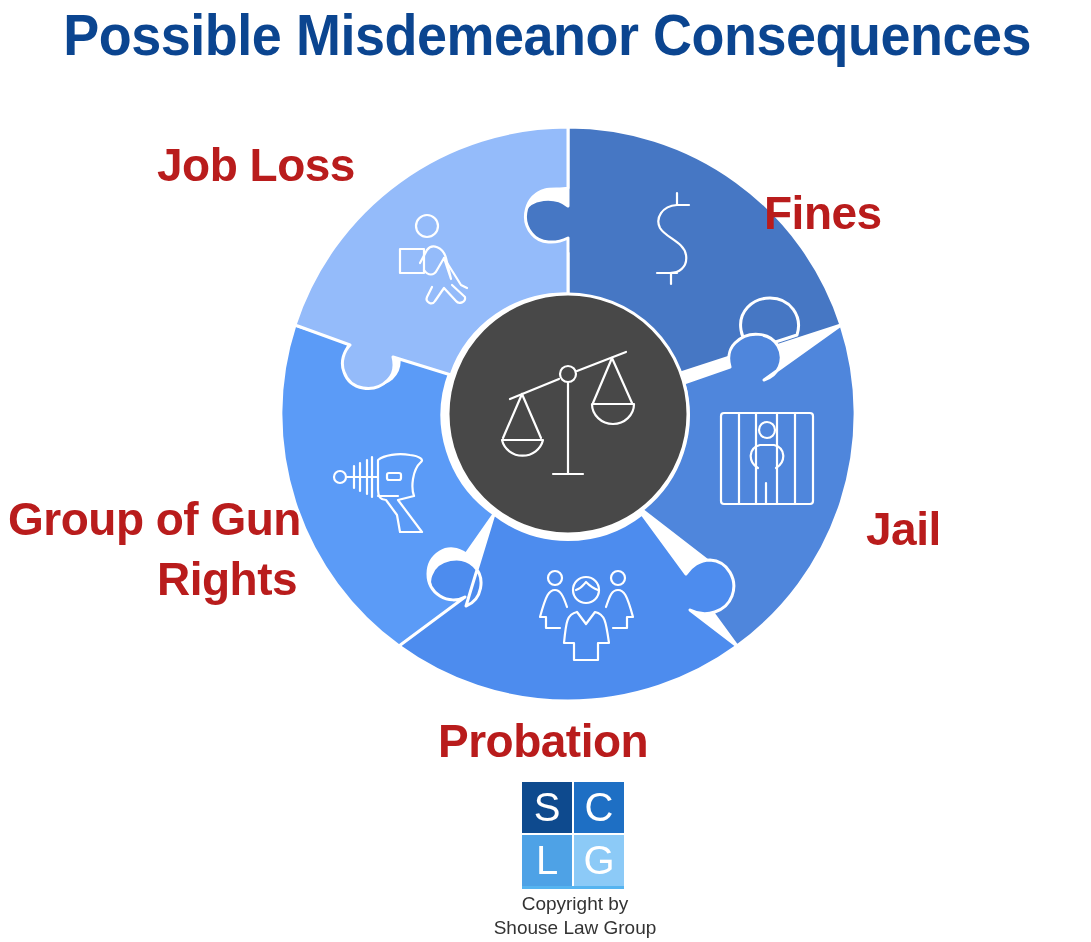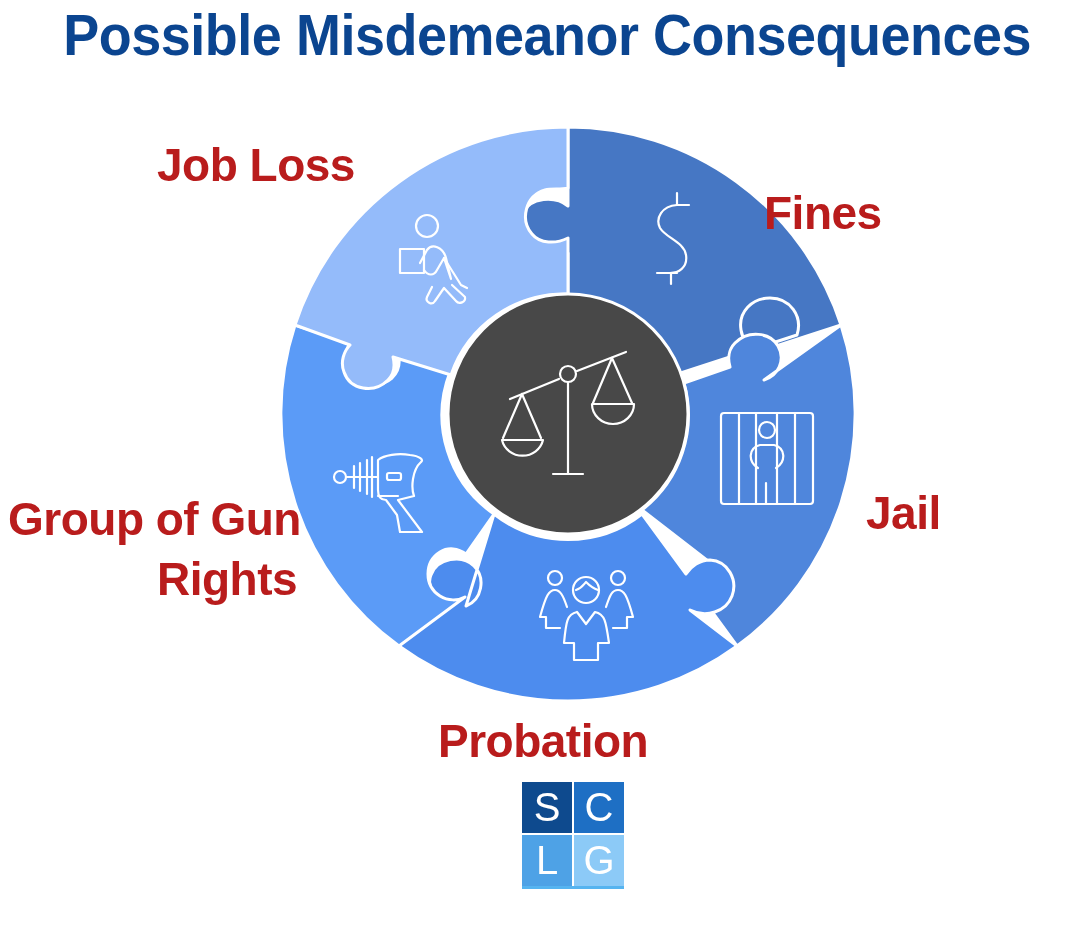--- a/index.html
+++ b/index.html
@@ -106,27 +106,29 @@
       <rect x="400" y="249" width="24" height="24"></rect>
       <path d="M424,270 C428,276 434,276 437,270 L444,258 L451,279 L446,258 C443,247 432,243 427,250 L420,263"></path>
       <path d="M444,258 L461,285 L467,288"></path>
       <path d="M432,287 L427,297 C425,302 432,306 435,301 L444,288 L456,301 C459,305 466,302 465,297 L452,285"></path>
     </g>
   </g>
 </svg>
 
 <div class="label" style="left:157px; top:136px;">Job Loss</div>
 <div class="label" style="left:764px; top:136px;margin-top:48px;">Fines</div>
-<div class="label" style="left:866px; top:484px;">Jail</div>
+<div class="label" style="left:866px; top:500px;">Jail</div>
 <div class="label" style="left:8px; top:490px;">Group of Gun</div>
 <div class="label" style="left:130px; top:550px;margin-left:27px;">Rights</div>
 <div class="label" style="left:438px; top:712px;">Probation</div>
 
 <div class="logo">
   <div class="cell" style="left:0; top:0; background:#0e4a8e;">S</div>
   <div class="cell" style="left:52px; top:0; background:#1e6fc4;">C</div>
   <div class="cell" style="left:0; top:53px; background:#4ea2e6;">L</div>
   <div class="cell" style="left:52px; top:53px; background:#8ccaf7;">G</div>
   <div style="position:absolute; left:0; top:104px; width:102px; height:3px; background:#56b4f0;"></div>
 </div>
 
 <div class="copyright">
+  <div>Copyright by</div>
+  <div>Shouse Law Group</div>
 </div>
 
 </body></html>

